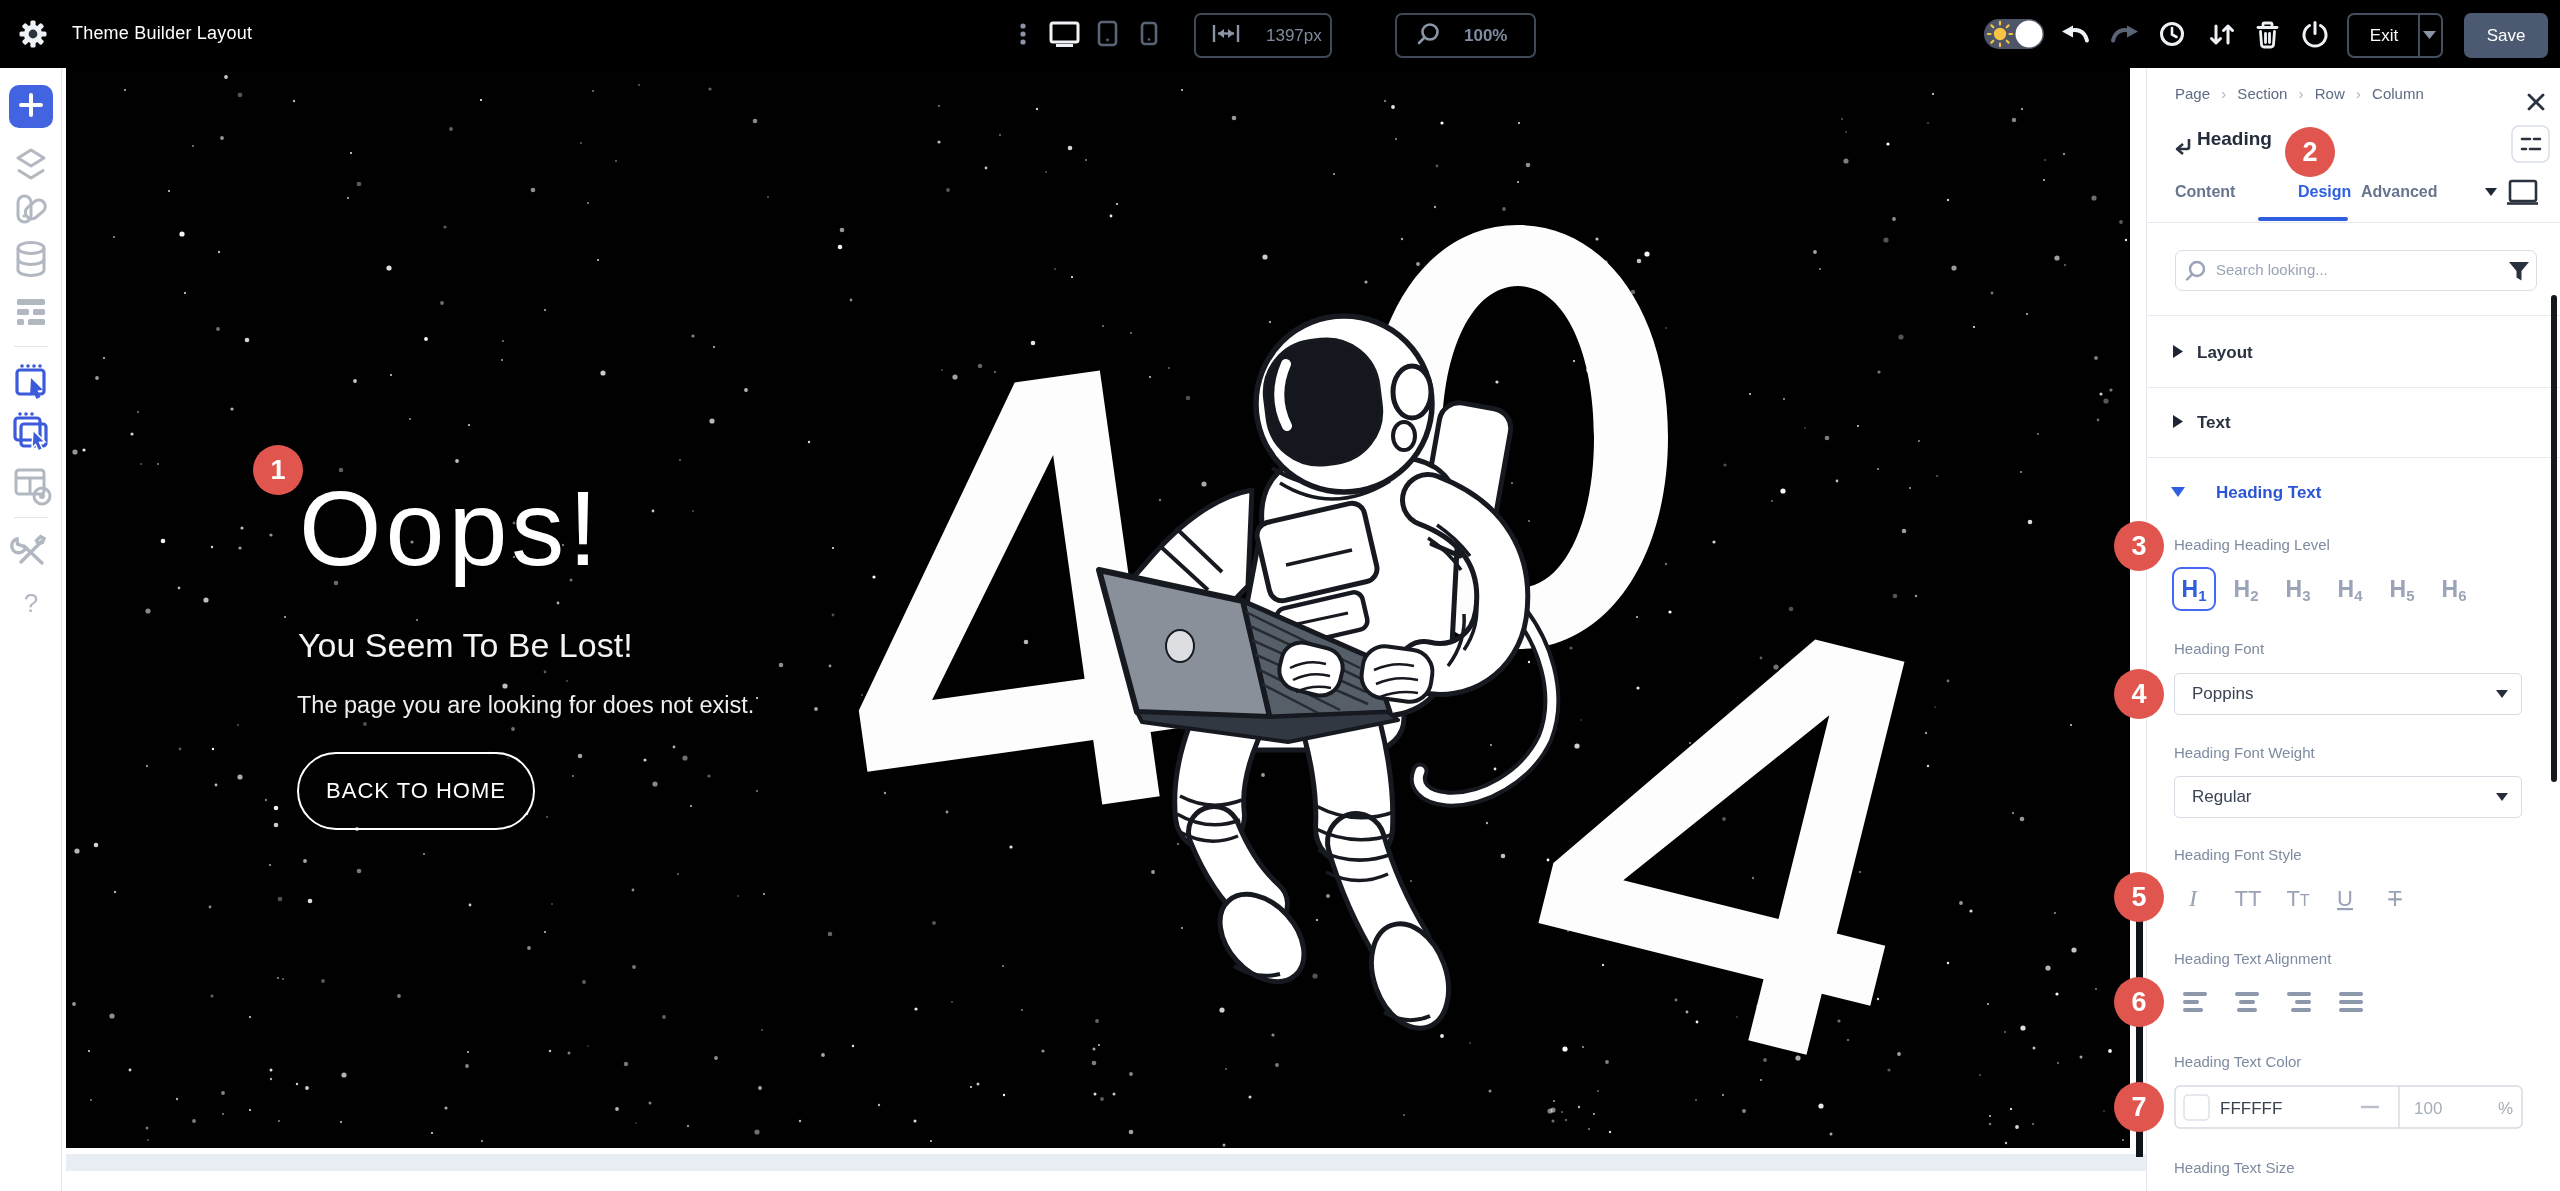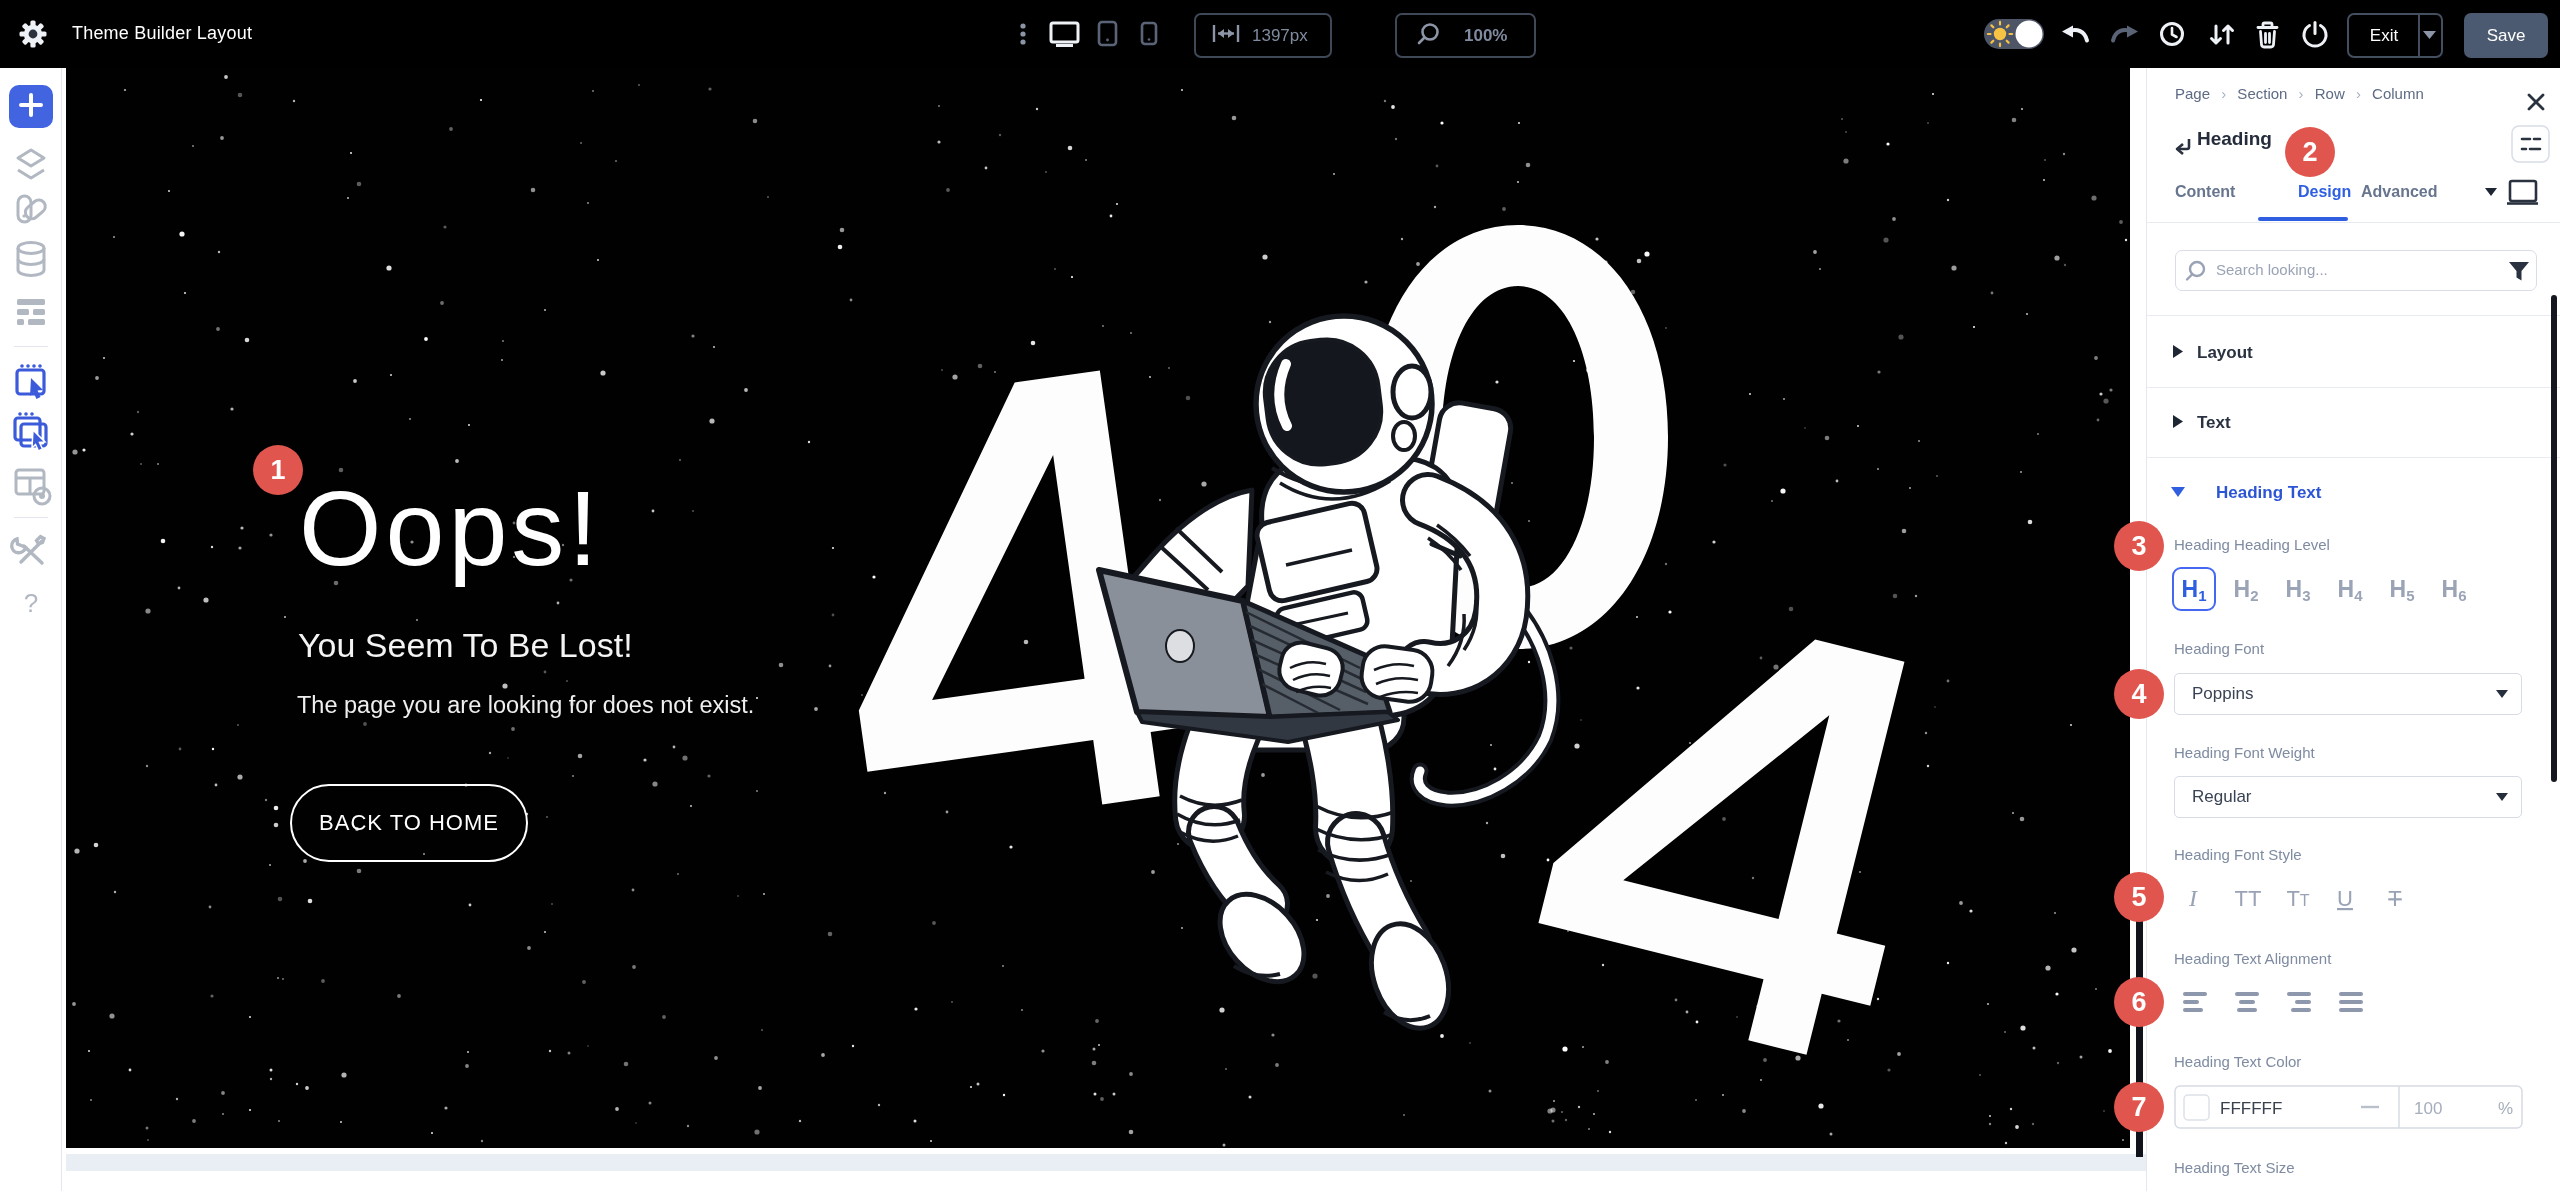--- a/index.html
+++ b/index.html
@@ -14,21 +14,21 @@
   #exitbtn .sep { position:absolute; left:69px; top:0; width:2px; height:41px; background:#434e5f; }
   #savebtn { position:absolute; left:2464px; top:13px; width:84px; height:45px; background:#4c5a71; border-radius:7px; color:#fff; font-size:17px; display:flex; align-items:center; justify-content:center; }
   #sidebar { position:absolute; left:0; top:68px; width:62px; height:1123px; background:#fff; border-right:1px solid #e3e7ed; }
   #plusbtn { position:absolute; left:9px; top:17px; width:44px; height:43px; background:#4264e0; border-radius:10px; }
   .sb-div { position:absolute; left:14px; width:34px; height:1px; background:#e3e7ed; }
   #canvas { position:absolute; left:66px; top:68px; width:2064px; height:1080px; background:#010102; }
   #strip { position:absolute; left:66px; top:1154px; width:2080px; height:17px; background:#e9edf4; }
   #oops { position:absolute; left:299px; top:468px; color:#fff; font-size:106px; letter-spacing:4px; }
   #sub1 { position:absolute; left:298px; top:626px; color:#f4f4f4; font-size:34px; letter-spacing:0px; }
   #sub2 { position:absolute; left:297px; top:692px; color:#efefef; font-size:23.5px; letter-spacing:0px; }
-  #homebtn { position:absolute; left:290px; top:752px; width:238px; height:78px; border:2px solid #fff; border-radius:40px; color:#fff; font-size:22px; letter-spacing:1px; display:flex; align-items:center; justify-content:center;margin-top:32px; }
+  #homebtn { position:absolute; left:297px; top:752px; width:238px; height:78px; border:2px solid #fff; border-radius:40px; color:#fff; font-size:22px; letter-spacing:1px; display:flex; align-items:center; justify-content:center; }
   #panel { position:absolute; left:2146px; top:68px; width:414px; height:1123px; background:#fff; border-left:1px solid #e4e7ee; }
   #panel .crumb { position:absolute; left:28px; top:17px; font-size:15px; color:#5e6b84; }
   #panel .crumb .sep { color:#a8b1c2; padding:0 7px; }
   #panel .htitle { position:absolute; left:50px; top:60px; font-size:19px; font-weight:700; color:#252d3c; }
   .tab { position:absolute; top:115px; font-size:16px; font-weight:700; }
   #tabline { position:absolute; left:111px; top:149px; width:90px; height:4px; background:#2f5fe0; border-radius:2px; }
   .pdiv { position:absolute; left:0; width:414px; height:1px; background:#e8ebf1; }
   #searchbox { position:absolute; left:28px; top:182px; width:362px; height:41px; border:1px solid #d8dde6; border-radius:7px; }
   #searchbox .ph { position:absolute; left:40px; top:10px; color:#9aa3b5; font-size:15px; }
   .secrow { position:absolute; left:50px; font-size:17px; font-weight:700; color:#2a3242; }
@@ -592,21 +592,21 @@
     <rect x="1362" y="648" width="70" height="52" rx="22" transform="rotate(8 1397 674)" fill="#ffffff" stroke="#16191f" stroke-width="4"></rect>
     <path d="M1290,668 Q1308,659 1326,664 M1293,680 Q1311,671 1330,676 M1296,692 Q1313,684 1331,688 M1374,670 Q1394,661 1414,666 M1376,684 Q1396,675 1418,680 M1380,697 Q1398,690 1418,693" stroke="#16191f" stroke-width="2.5" fill="none"></path>
   </svg>
 <div id="oops">Oops!</div>
 <div id="sub1">You Seem To Be Lost!</div>
 <div id="sub2">The page you are looking for does not exist.</div>
 <div id="homebtn">BACK TO HOME</div>
 <div id="topbar">
   <div class="ttl">Theme Builder Layout</div>
   <div class="tb-input" style="left:1194px;width:138px;">
-      <span style="margin-left:56px">1397px</span>
+      <span style="margin-left:70px">1397px</span>
     </div>
   <div class="tb-input" style="left:1395px;width:141px;font-weight:bold;">
       <span style="margin-left:67px">100%</span>
     </div>
   <div id="exitbtn">
       <div class="lbl">Exit</div>
       <div class="sep"></div>
     </div>
   <div id="savebtn">Save</div>
   <svg class="abs" style="left:0;top:0" width="2560" height="68" viewBox="0 0 2560 68" fill="none">

